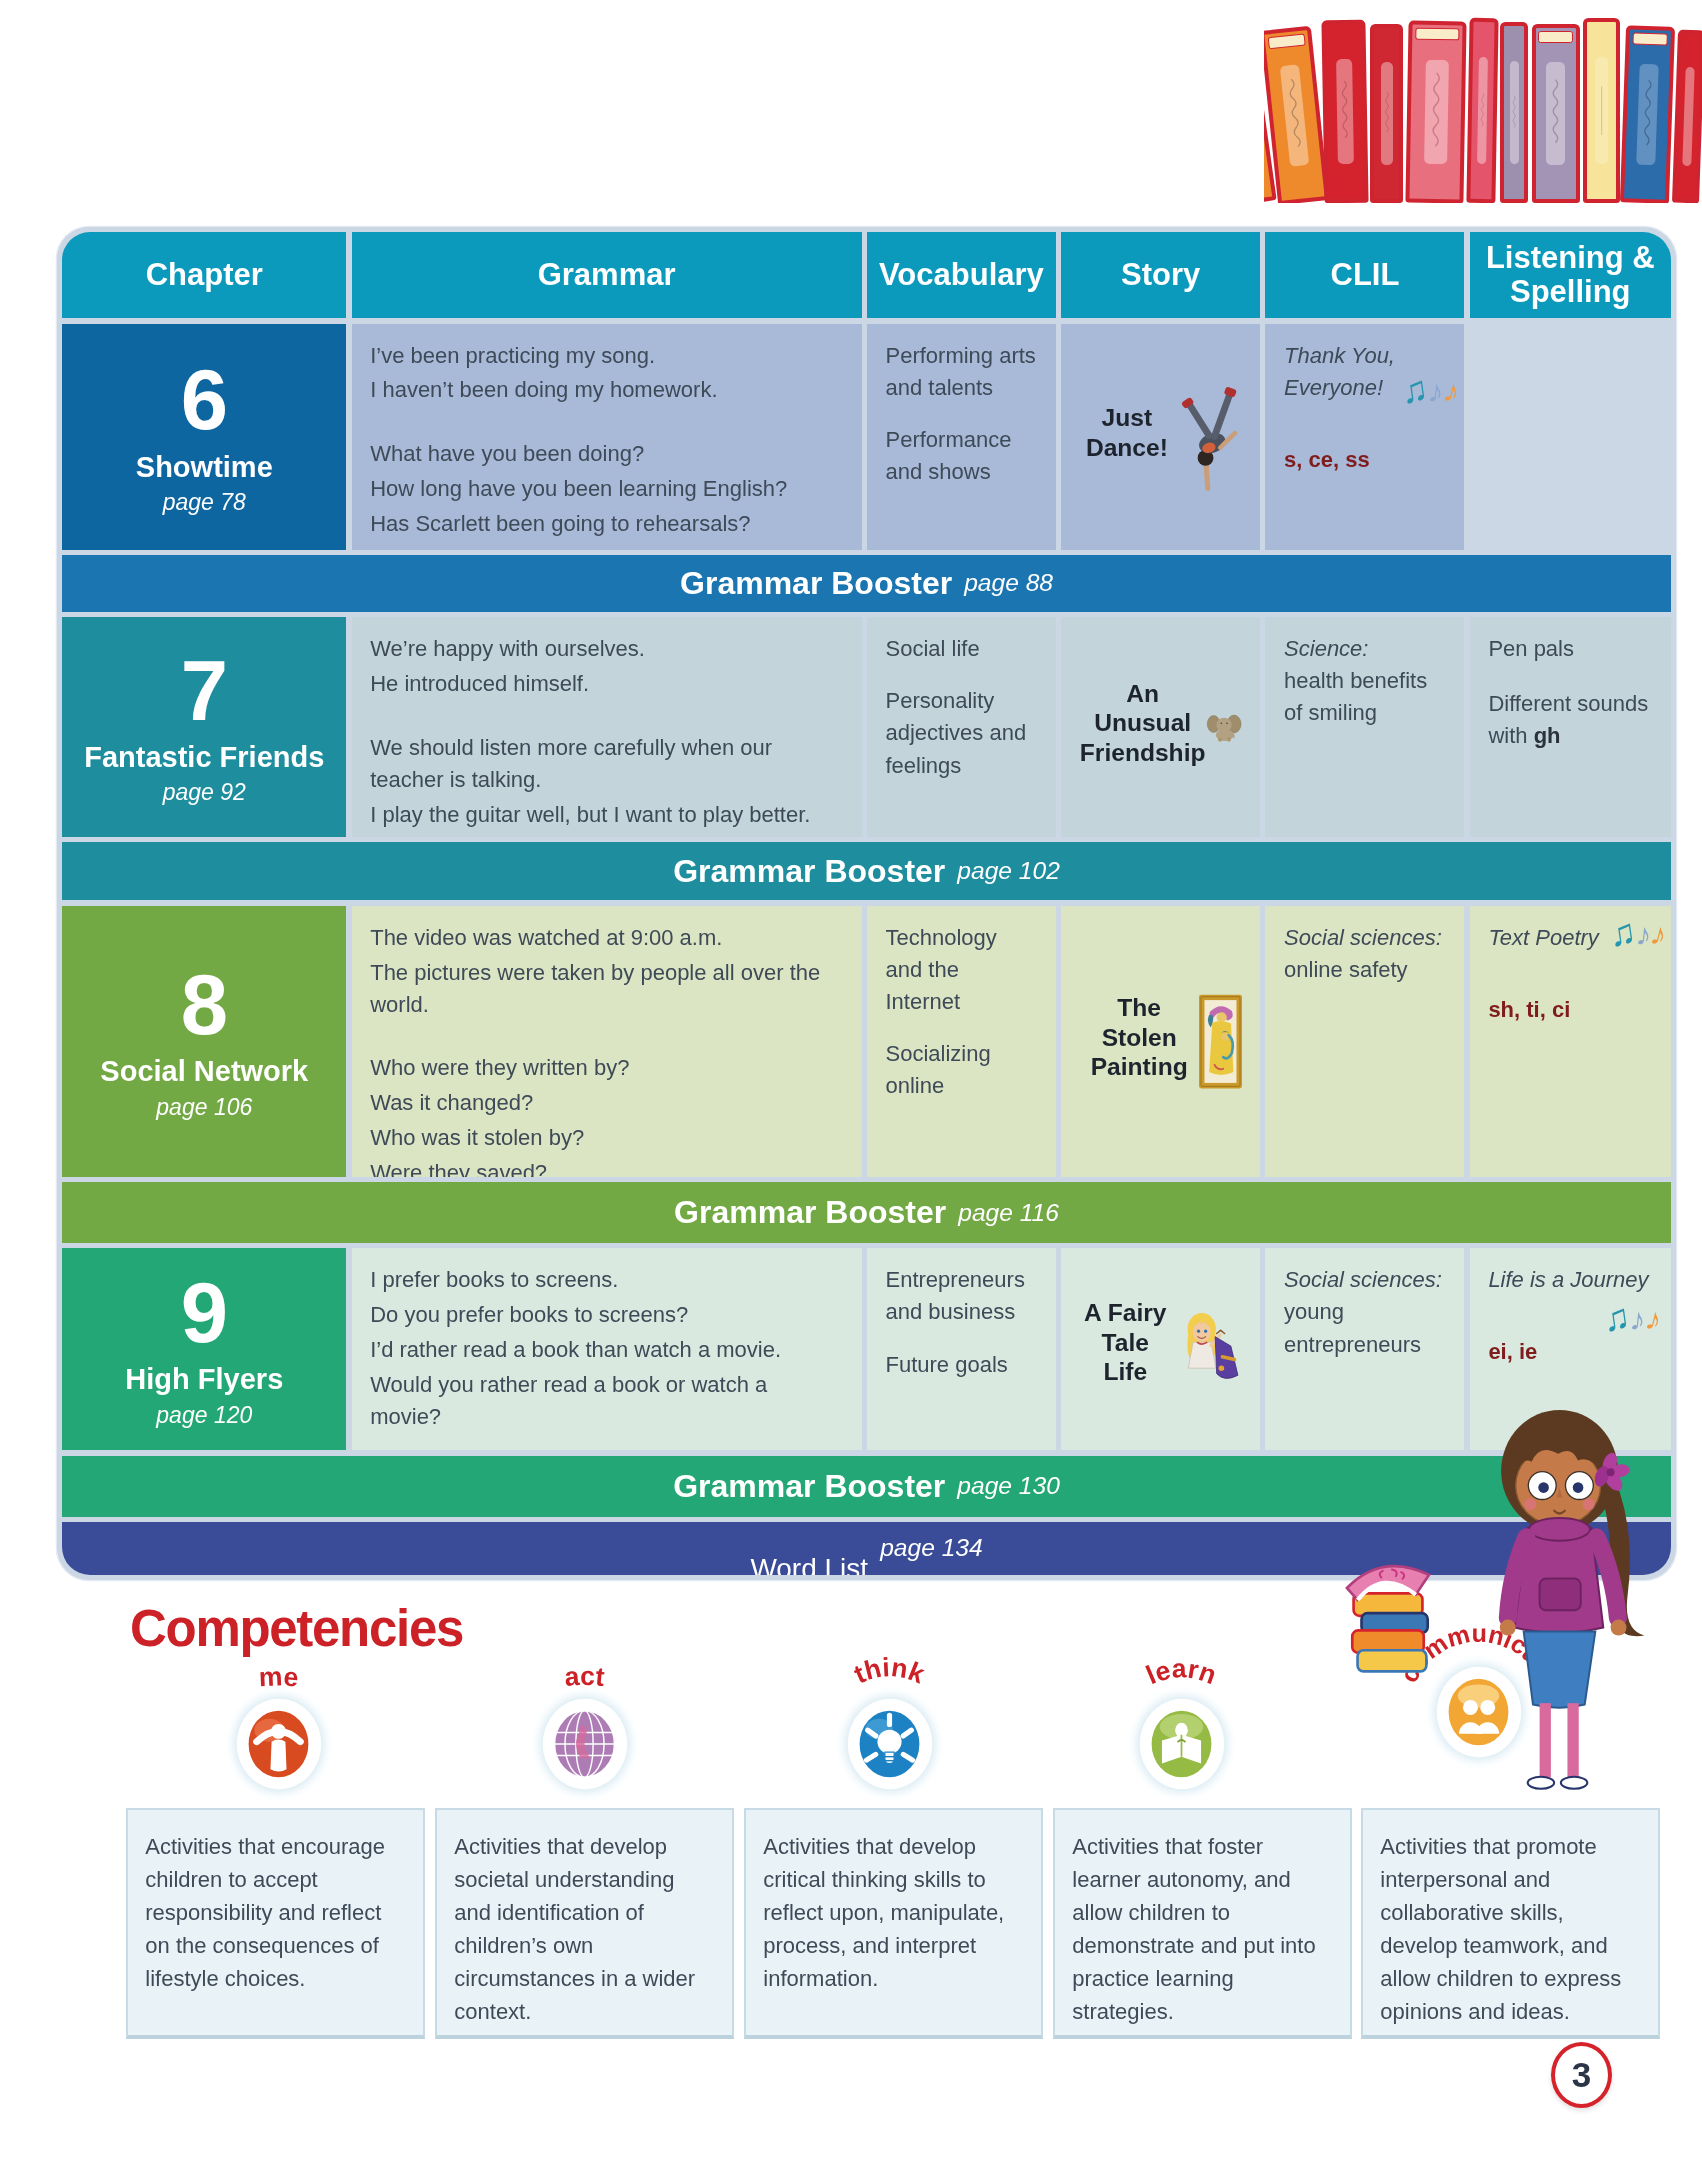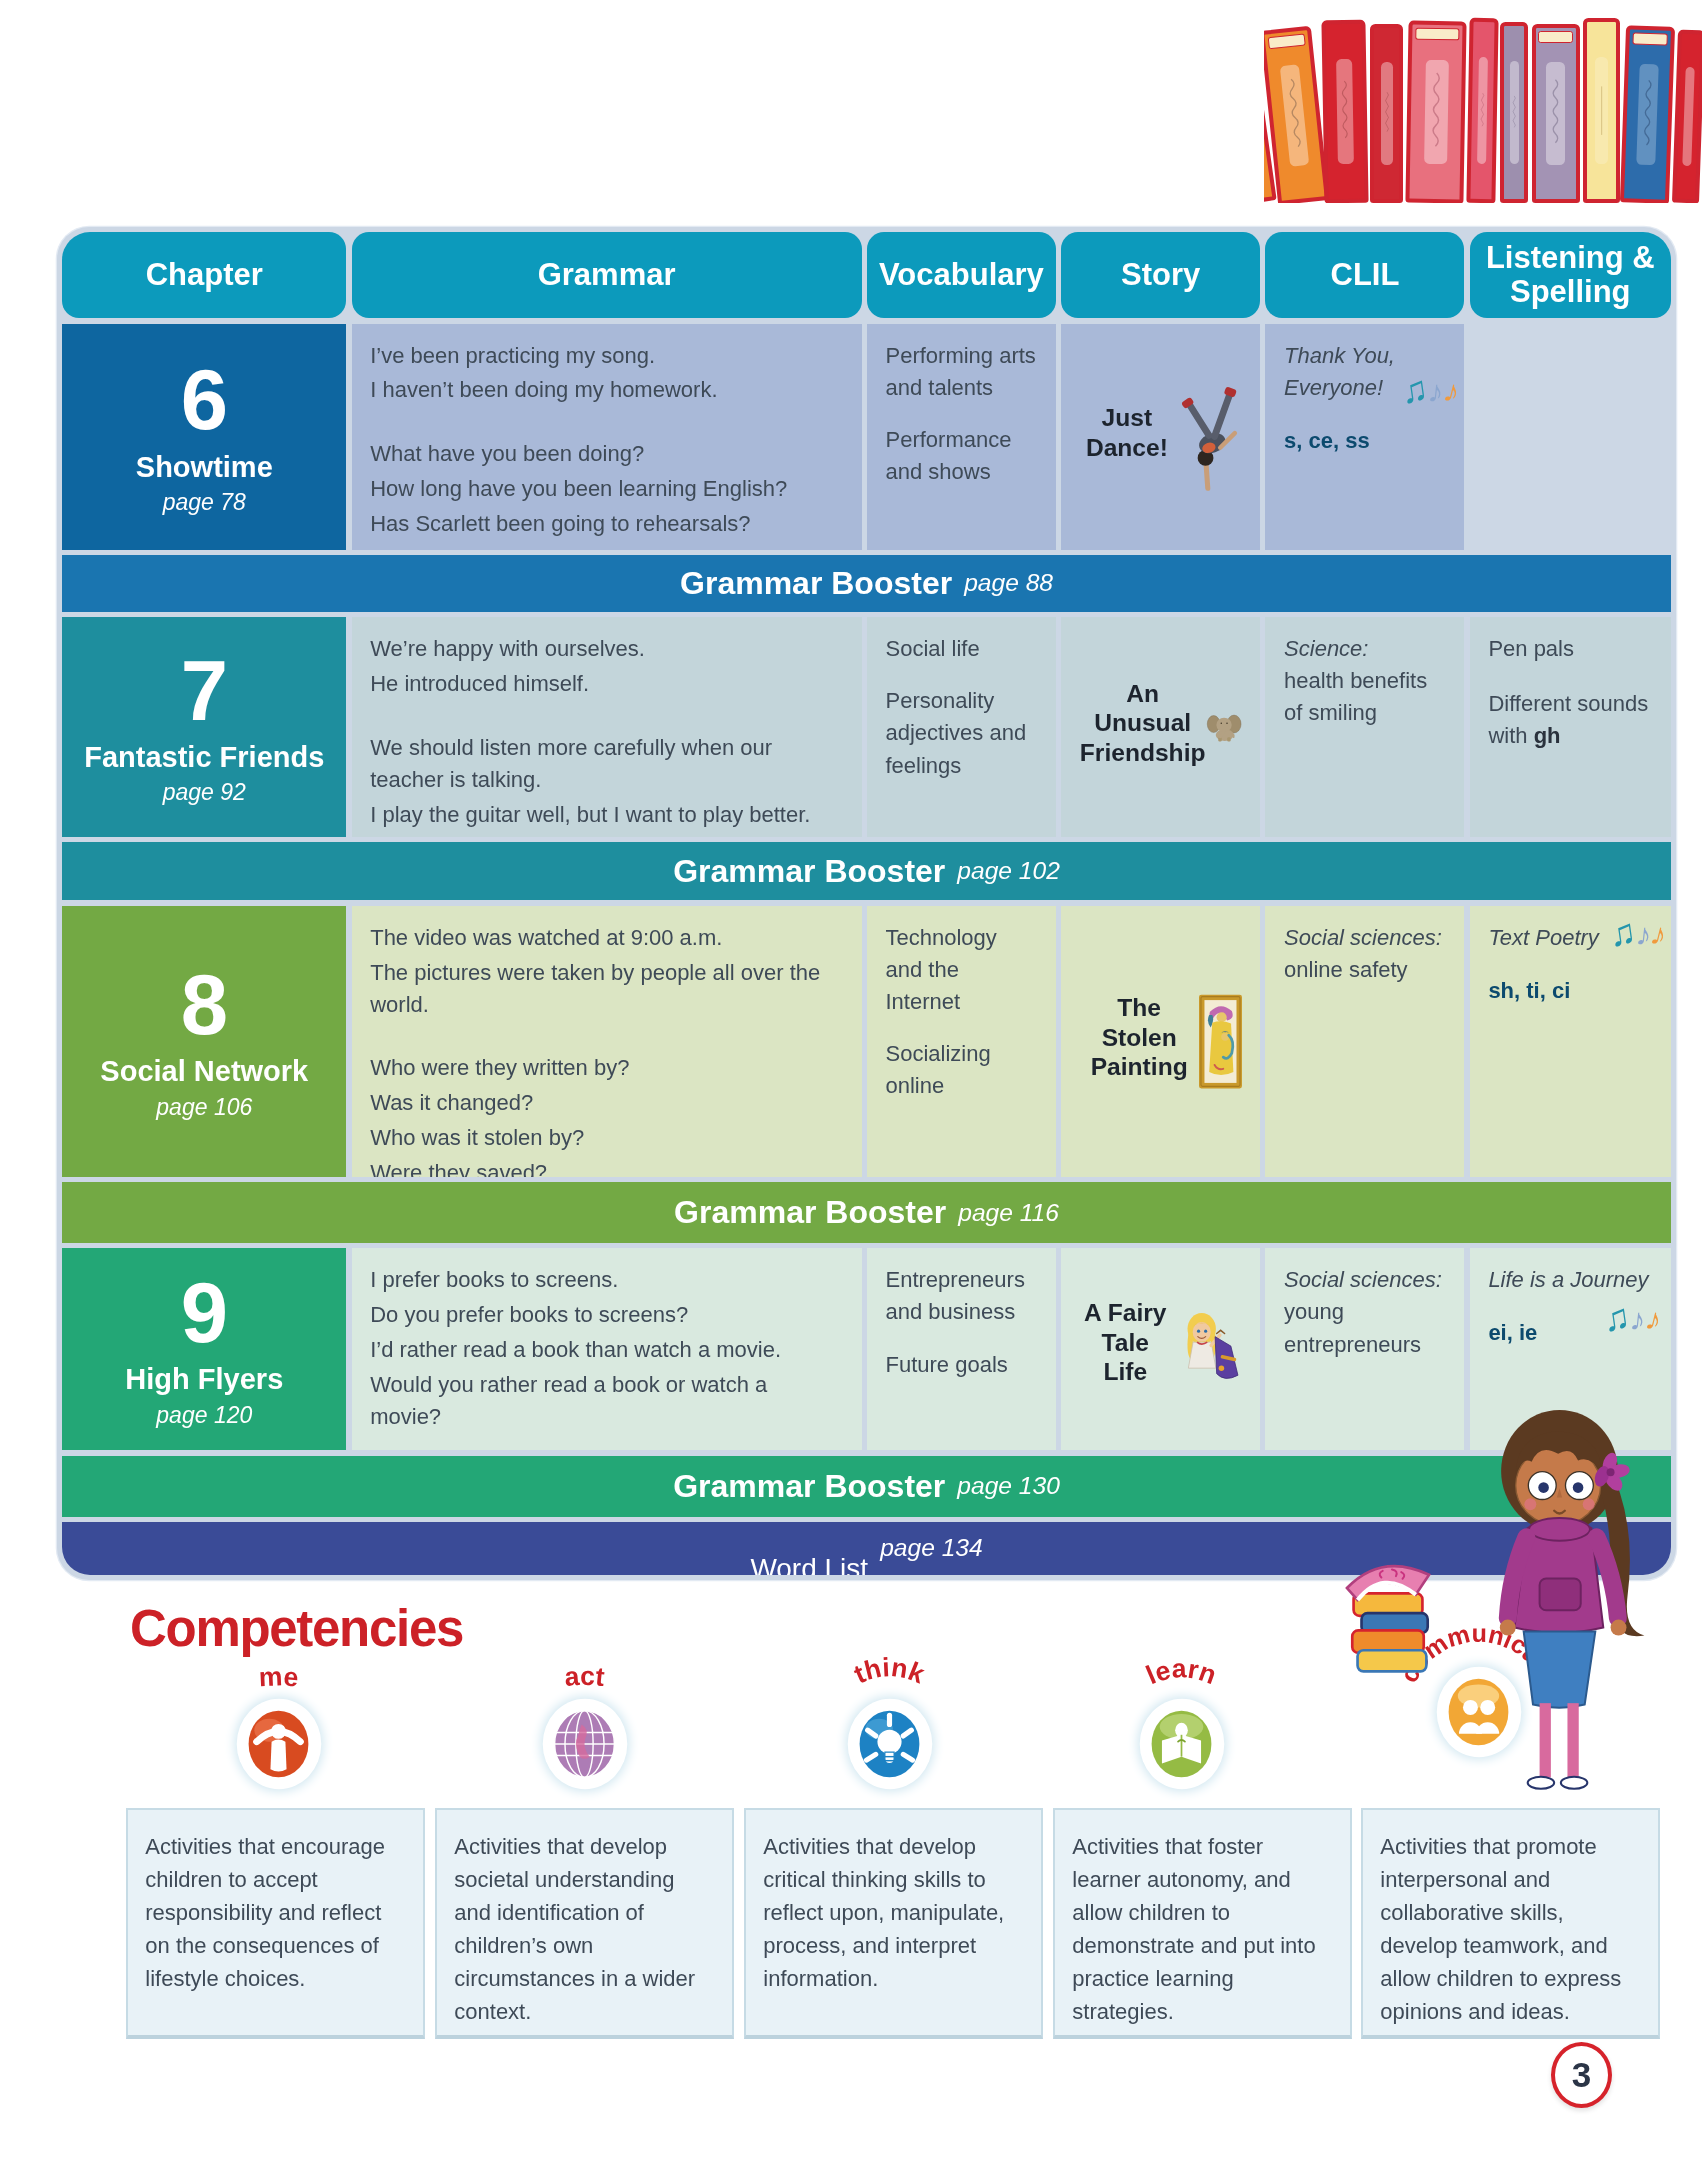--- a/index.html
+++ b/index.html
@@ -17,40 +17,40 @@
                display:flex;align-items:center;justify-content:center;}
   .book .panel svg{width:70%;height:86%;}
 
   
   .toc-frame{position:absolute;left:57px;top:227px;background:#ccd7e5;border-radius:32px;
              padding:5.3px;box-shadow:0 0 0 1.3px #e3eaf3;}
   .toc-grid{display:grid;grid-template-columns:284px 510px 189px 199px 199px 201px;
             grid-template-rows:86px 226px 57px 220px 58px 271px 61px 202px 61px 53px;
             gap:5.3px;border-radius:28px;overflow:hidden;}
   .th{background:var(--header-bg,#0c9abc);color:#fff;font-weight:bold;font-size:31px;
-      display:flex;align-items:center;justify-content:center;text-align:center;line-height:1.1;border-radius:17px;}
+      display:flex;align-items:center;justify-content:center;text-align:center;line-height:1.1;}
   .cell{padding:16px 18.6px;font-size:22px;line-height:1.46;overflow:hidden;position:relative;}
   .c6{background:var(--ch6-cell,#a9b9d8);} .c7{background:var(--ch7-cell,#c3d5da);}
   .c8{background:var(--ch8-cell,#dbe5c3);} .c9{background:var(--ch9-cell,#d9e9df);}
   .tile{color:#fff;display:flex;flex-direction:column;align-items:center;justify-content:center;
         text-align:center;padding:6.6px;}
   .t6{background:var(--ch6-tile,#0e66a0);} .t7{background:var(--ch7-tile,#1e8e9e);}
   .t8{background:var(--ch8-tile,#73a944);} .t9{background:var(--ch9-tile,#23a776);}
   .tile .num{font-size:85px;font-weight:bold;line-height:1;}
   .tile .ttl{font-size:29px;font-weight:bold;margin-top:9.3px;line-height:1.1;}
   .tile .pg{font-size:23px;font-style:italic;margin-top:5.3px;}
   .gline{margin-bottom:2.7px;}
   .ggap{height:29px;}
   .vitem{margin-bottom:20px;}
   .story{display:flex;flex-direction:row;align-items:center;}
   .story .stitle{font-weight:bold;color:#1d242e;font-size:24.6px;text-align:center;line-height:1.2;
                  margin-bottom:8px;}
   .clil .subj{font-style:italic;}
   .ls .song{font-style:italic;max-width:166px;}
-  .ls .sounds{font-weight:bold;color:#0c4a6e;margin-top:21px;}
+  .ls .sounds{font-weight:bold;color:#7f1d1d;margin-top:40px;}
   .notes{position:absolute;font-size:31px;line-height:1;white-space:nowrap;}
   .notes .n1{color:var(--note-teal,#2496ad);display:inline-block;transform:rotate(-8deg);font-size:36px;}
   .notes .n2{color:var(--note-blue,#8ba6cf);display:inline-block;transform:rotate(6deg);}
   .notes .n3{color:var(--note-orange,#f09a3d);display:inline-block;transform:rotate(14deg);}
   .booster{grid-column:1 / -1;display:flex;align-items:center;justify-content:center;gap:12px;color:#fff;}
   .booster .bl{font-size:32px;font-weight:bold;}
   .booster .bp{font-size:24.6px;font-style:italic;}
   .b6{background:var(--ch6-booster,#1a75b0);} .b7{background:var(--ch7-booster,#1e8e9e);}
   .b8{background:var(--ch8-booster,#73a944);} .b9{background:var(--ch9-booster,#23a776);}
   .wordlist{grid-column:1 / -1;background:var(--wordlist-bg,#3a4b97);display:flex;align-items:center;

